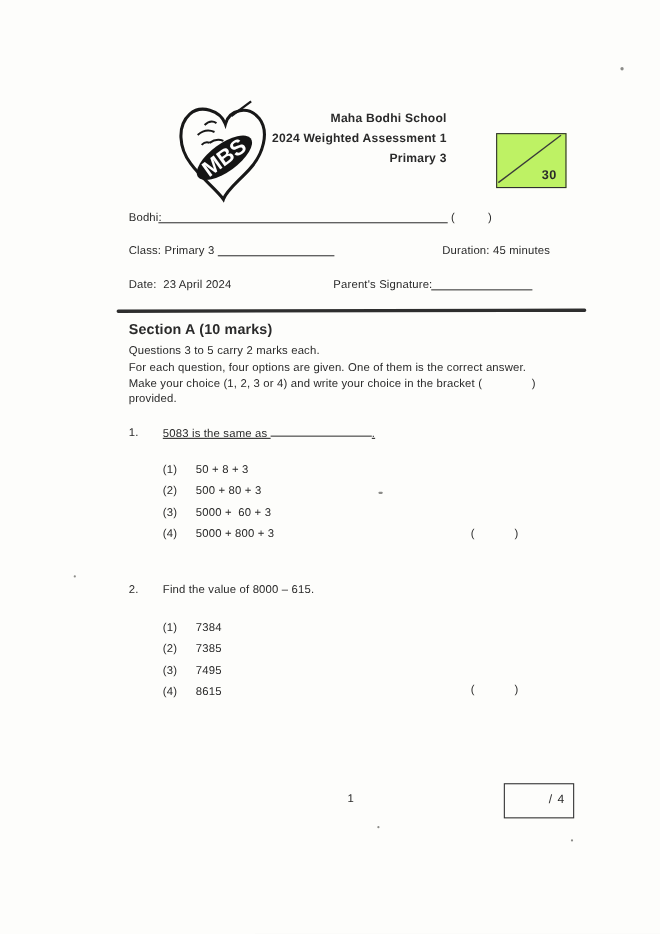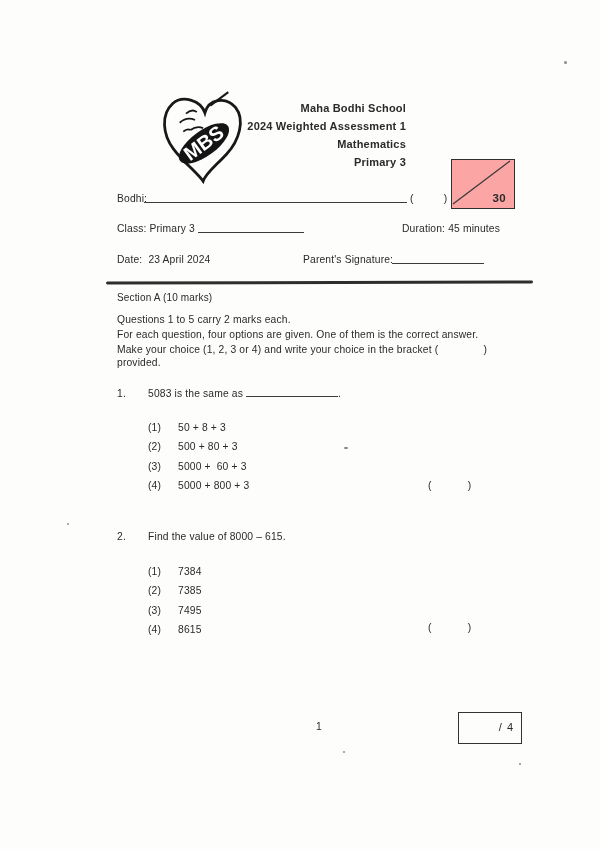--- a/index.html
+++ b/index.html
@@ -4,29 +4,29 @@
 <style>
   html,body { margin:0; padding:0; background:#e8e8e6; }
   .page {
     position:relative; width:600px; height:849px; margin:0 auto;
     background:#fdfdfb; color:#2a2a2a;
     font-family:"Liberation Sans","DejaVu Sans",sans-serif;
     overflow:hidden;
   }
   .abs { position:absolute; }
   .fs10 { font-size:10.3px; letter-spacing:0.15px; line-height:13px; }
-  .fs10b { font-size:10px; letter-spacing:0.15px; font-weight:normal; }
+  .fs10b { font-size:13px; letter-spacing:0.15px; font-weight:bold; }
   .pre { white-space:pre-wrap; }
   .title-block {
     left:230px; top:99px; width:176px; text-align:right;
     font-weight:bold; font-size:11px; line-height:18px; letter-spacing:0.2px;
   }
   .score-box {
     left:451px; top:121px; width:62px; height:48px;
-    border:1.7px solid #2f2f2f; background:#fca5a5;margin-top:38px;
+    border:1.7px solid #2f2f2f; background:#bef264;
   }
   .score-box svg { position:absolute; left:0; top:0; }
   .score-total {
     position:absolute; right:8px; bottom:4px;
     font-size:11.5px; font-weight:bold; letter-spacing:0.3px;
   }
   .uline { border-bottom:1.45px solid #3c3c3c; height:11px; }
   .divider {
     left:106px; top:281px; width:427px; height:2.6px;
     background:#2e2e2e; transform:rotate(-0.12deg); border-radius:2px;
@@ -57,21 +57,20 @@
     <path d="M30 25 q6 -6 12 -2 M23 35 q8 -7 17 -3 M35 43 q7 -5 14 -2 M27 45 q4 -4 8 -2" stroke="#181818" stroke-width="2" fill="none"></path>
     <g transform="rotate(-36 50 58)">
       <ellipse cx="50" cy="58" rx="33" ry="14" fill="#141414"></ellipse>
       <text x="50" y="65" text-anchor="middle" font-size="22" font-weight="bold" fill="#ffffff">MBS</text>
     </g>
   </svg>
 
   <div class="abs title-block">
     <div>Maha Bodhi School</div>
     <div>2024 Weighted Assessment 1</div>
-    <div>Mathematics</div>
     <div>Primary 3</div>
   </div>
 
   <div class="abs score-box">
     <svg width="59" height="45">
       <line x1="1" y1="44" x2="58" y2="1" stroke="#3a3a3a" stroke-width="1.3"></line>
     </svg>
     <span class="score-total">30</span>
   </div>
 
@@ -84,27 +83,27 @@
   <span class="abs fs10" style="left:402px; top:222px;">Duration: 45 minutes</span>
 
   <span class="abs fs10 pre" style="left:117px; top:253px;">Date:  23 April 2024</span>
   <span class="abs fs10" style="left:303px; top:253px;">Parent's Signature:</span>
   <div class="abs uline" style="left:392px; top:252px; width:92px;"></div>
 
   <div class="abs divider"></div>
 
   <span class="abs fs10b" style="left:117px; top:292px;">Section A (10 marks)</span>
   <div class="abs instr fs10">
-    <div>Questions 1 to 5 carry 2 marks each.</div>
+    <div>Questions 3 to 5 carry 2 marks each.</div>
     <div>For each question, four options are given. One of them is the correct answer.</div>
     <div class="pre">Make your choice (1, 2, 3 or 4) and write your choice in the bracket (               ) provided.</div>
   </div>
 
   <span class="abs fs10" style="left:117px; top:387px;">1.</span>
-  <span class="abs fs10 pre" style="left:148px; top:387px;"><span>5083 is the same as </span><span class="blank" style="width:92px;"></span><span>.</span></span>
+  <span class="abs fs10 pre" style="left:148px; top:387px;text-decoration:underline;"><span>5083 is the same as </span><span class="blank" style="width:92px;"></span><span>.</span></span>
   <div class="abs fs10" style="left:148px; top:421px;">
     <div class="opt-row">
       <span class="opt-num">(1)</span>
       <span class="pre">50 + 8 + 3</span>
     </div>
     <div class="opt-row">
       <span class="opt-num">(2)</span>
       <span class="pre">500 + 80 + 3</span>
     </div>
     <div class="opt-row">

